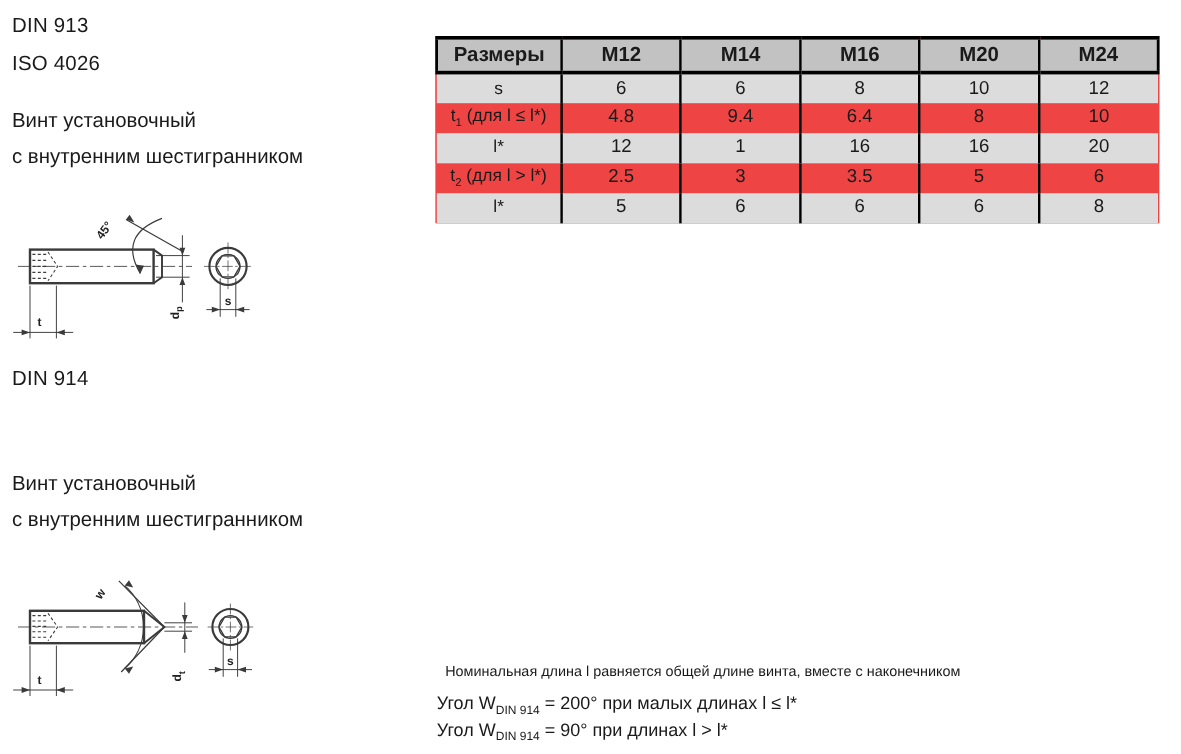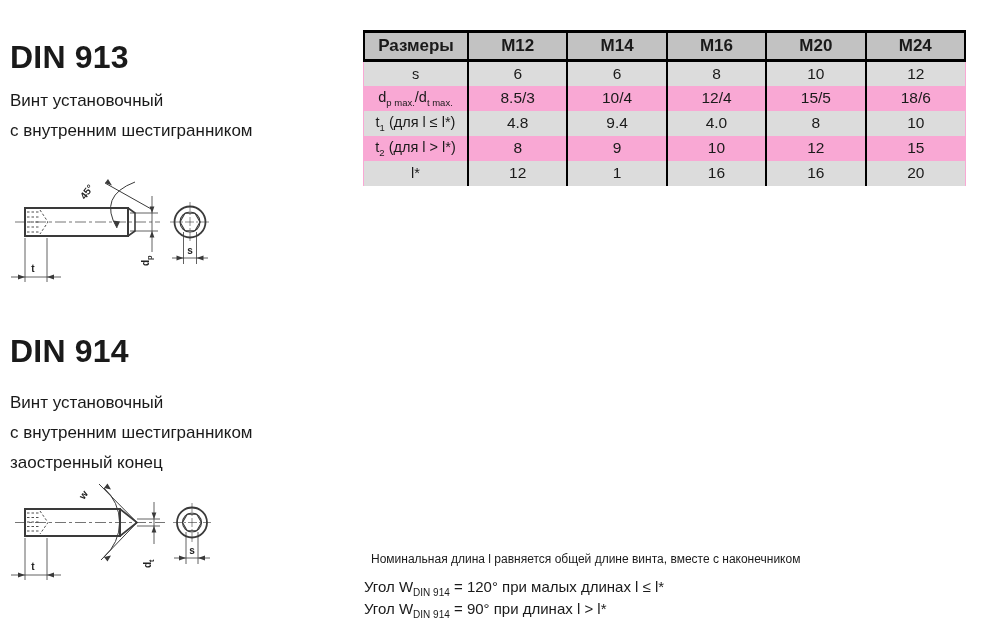--- a/index.html
+++ b/index.html
@@ -1,26 +1,26 @@
 <!DOCTYPE html>
 <html><head>
 <meta charset="utf-8">
 <style>
   * { margin:0; padding:0; box-sizing:border-box; }
   html,body { width:984px; height:628px; background:#fff; overflow:hidden;
               font-family:"Liberation Sans","DejaVu Sans",sans-serif; color:#1a1a1a; }
   .abs { position:absolute; }
 
   
-  .std-title { font-size:32px; font-weight:bold; line-height:31px; letter-spacing:0.2px;margin-top:36px; }
+  .std-title { font-size:17px; font-weight:normal; line-height:31px; letter-spacing:0.2px; }
   .desc { font-size:17px; line-height:30px; }
 
   
   .right { position:absolute; left:363px; top:30px; width:603px; }
-  table { border-collapse:collapse; table-layout:fixed; width:603px; position:absolute; left:0; background:#f9a8d4; }
+  table { border-collapse:collapse; table-layout:fixed; width:603px; position:absolute; left:0; background:#ef4444; }
   #tbl0 { top:0; } #tbl1 { top:180; } #tbl2 { top:362; }
   col.c0 { width:104px; }
   thead th { background:#c2c2c2; font-weight:bold; font-size:17px; height:29px;
              border-top:3px solid #000; border-bottom:3px solid #000;
              border-left:2px solid #000; border-right:2px solid #000; text-align:center; }
   tbody td { height:25px; text-align:center; font-size:15.5px;
              border-left:2px solid #000; border-right:2px solid #000; vertical-align:middle; }
   tbody td:first-child { border-left:none; font-size:14.5px; }
   tbody td:last-child  { border-right:none; }
   tbody tr:nth-child(odd) td { background:#dcdcdc; }
@@ -32,20 +32,21 @@
   .note2 sub { font-size:10px; }
 
   svg text { font-family:"Liberation Sans","DejaVu Sans",sans-serif; }
   .dimtxt { font-size:10px; font-weight:bold; fill:#222; }
 </style>
 </head>
 <body>
 
 <div class="abs std-title" style="left:10px; top:6px;">
   <div>DIN 913</div>
+  <div>ISO 4026</div>
 </div>
 
 <div class="abs desc" style="left:10px; top:86px;">
   <div>Винт установочный</div>
   <div>с внутренним шестигранником</div>
 </div>
 
 <div class="abs" style="left:0; top:162px;">
 <svg width="250" height="140" viewBox="0 0 250 140">
   <g stroke="#3a3a3a" fill="none">
@@ -100,21 +101,20 @@
 </svg>
 </div>
 
 <div class="abs std-title" style="left:10px; top:300px;">
   <div>DIN 914</div>
 </div>
 
 <div class="abs desc" style="left:10px; top:388px;">
   <div>Винт установочный</div>
   <div>с внутренним шестигранником</div>
-  <div>заостренный конец</div>
 </div>
 
 <div class="abs" style="left:0; top:478px;">
 <svg width="250" height="150" viewBox="0 0 250 150">
   <g stroke="#3a3a3a" fill="none">
     <rect x="25" y="31" width="95" height="27" stroke-width="2"></rect>
     <path d="M120,31 L137,44.5 L120,58" stroke-width="1.6"></path>
     <g stroke-width="0.9" stroke-dasharray="2.5 2">
       <path d="M27,35 H40 M27,39.5 H40 M27,44 H40 M27,48.5 H40 M27,53 H40"></path>
       <path d="M40,33 L48,44.5 L40,56"></path>
@@ -296,52 +296,36 @@
     <tbody>
         <tr>
           <td class="lbl"><span>s</span></td>
           <td>6</td>
           <td>6</td>
           <td>8</td>
           <td>10</td>
           <td>12</td>
         </tr>
         <tr>
-          <td class="lbl"><span>d</span><sub>p max.</sub><span>/d</span><sub>t max.</sub></td>
-          <td>8.5/3</td>
-          <td>10/4</td>
-          <td>12/4</td>
-          <td>15/5</td>
-          <td>18/6</td>
-        </tr>
-        <tr>
           <td class="lbl"><span>t</span><sub>1</sub><span> (для l ≤ l*)</span></td>
           <td>4.8</td>
           <td>9.4</td>
-          <td>4.0</td>
+          <td>6.4</td>
           <td>8</td>
           <td>10</td>
-        </tr>
-        <tr>
-          <td class="lbl"><span>t</span><sub>2</sub><span> (для l &gt; l*)</span></td>
-          <td>8</td>
-          <td>9</td>
-          <td>10</td>
-          <td>12</td>
-          <td>15</td>
         </tr>
         <tr>
           <td class="lbl"><span>l*</span></td>
           <td>12</td>
           <td>1</td>
           <td>16</td>
           <td>16</td>
           <td>20</td>
         </tr>
       </tbody>
   </table>
 </div>
 
 <div class="note" style="top:552px;">Номинальная длина l равняется общей длине винта, вместе с наконечником</div>
 
-<div class="note2" style="top:578px;"><span>Угол W</span><sub>DIN 914</sub><span> = 120° при малых длинах l ≤ l*</span></div>
+<div class="note2" style="top:578px;"><span>Угол W</span><sub>DIN 914</sub><span> = 200° при малых длинах l ≤ l*</span></div>
 
 <div class="note2" style="top:600px;"><span>Угол W</span><sub>DIN 914</sub><span> = 90° при длинах l &gt; l*</span></div>
 
 </body></html>

